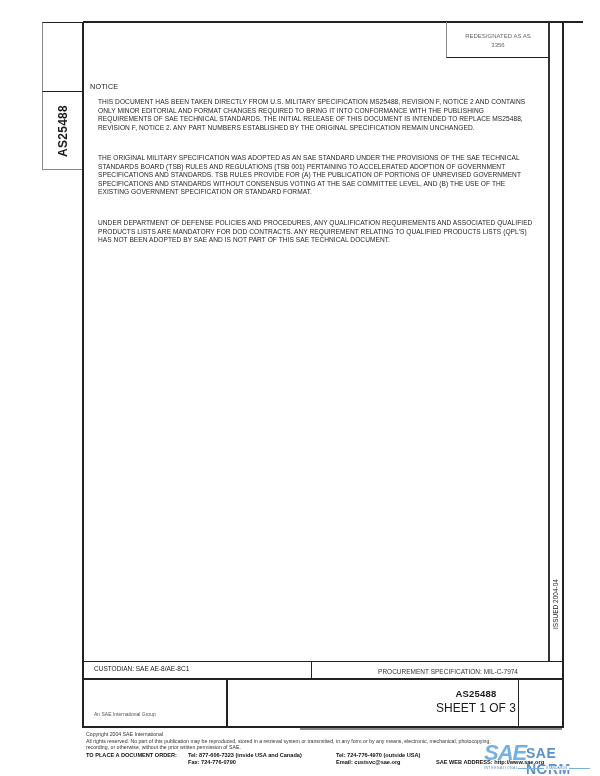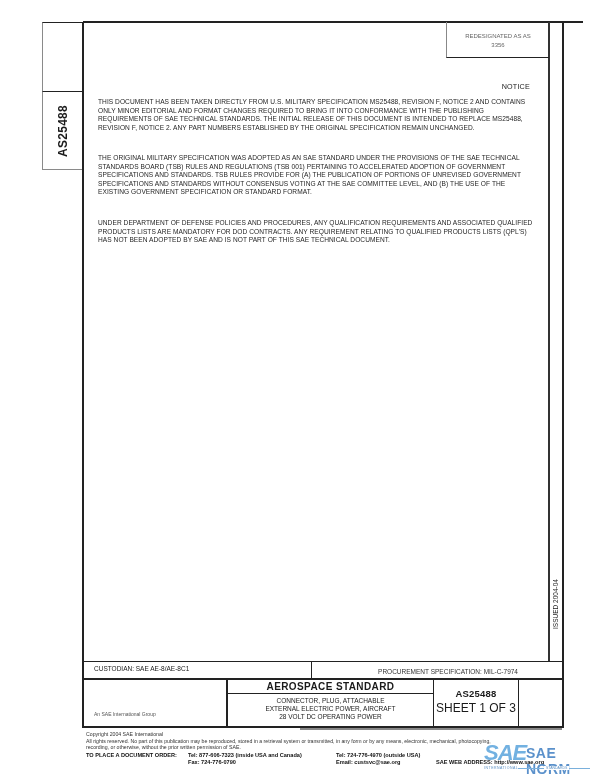--- a/index.html
+++ b/index.html
@@ -29,21 +29,21 @@
 
     
     .doc-id-box {
       position: absolute; left: 446px; top: 22px; width: 103px; height: 36px;
       border-left: 1px solid #888; border-bottom: 1px solid #222;
       font-size: 6px; color: #666; text-align: center; padding-top: 10px; line-height: 9px;
     }
 
     
     .notice-title {
-      position: absolute; left: 90px; top: 82px; width: 440px; text-align: right;
+      position: absolute; left: 90px; top: 82px; width: 440px; text-align: left;
       font-size: 7.2px; letter-spacing: 0.2px;
     }
     .notice-para {
       position: absolute; left: 98px; width: 440px;
       font-size: 6.6px; line-height: 8.6px; letter-spacing: 0.05px; color: #1e1e1e;
     }
     .p1 { top: 98px; }
     .p2 { top: 154px; }
     .p3 { top: 219px; }
 
@@ -155,28 +155,20 @@
 
 <div class="tb-row1">
   <div class="custodian">CUSTODIAN:  SAE AE-8/AE-8C1</div>
   <div class="procurement">PROCUREMENT SPECIFICATION: MIL-C-7974</div>
 </div>
 
 <div class="tb-row2">
   <div class="logo-cell">
     <div class="logo-sub">An SAE International Group</div>
   </div>
-  <div class="std-cell">
-    <div class="std-title">AEROSPACE STANDARD</div>
-    <div class="std-desc">
-      <div>CONNECTOR, PLUG, ATTACHABLE</div>
-      <div>EXTERNAL ELECTRIC POWER, AIRCRAFT</div>
-      <div>28 VOLT DC  OPERATING POWER</div>
-    </div>
-  </div>
   <div class="num-cell">
     <div class="num-main">AS25488</div>
     <div class="num-sheet">SHEET 1 OF 3</div>
   </div>
   <div class="blank-cell"></div>
 </div>
 <div class="tb-underline"></div>
 
 <div class="footer">
   <div>Copyright  2004 SAE International</div>

